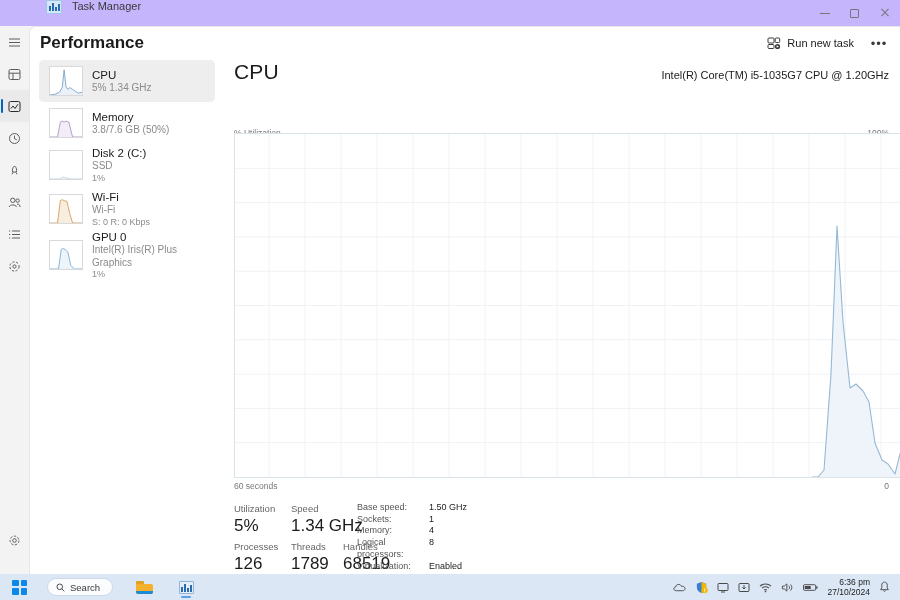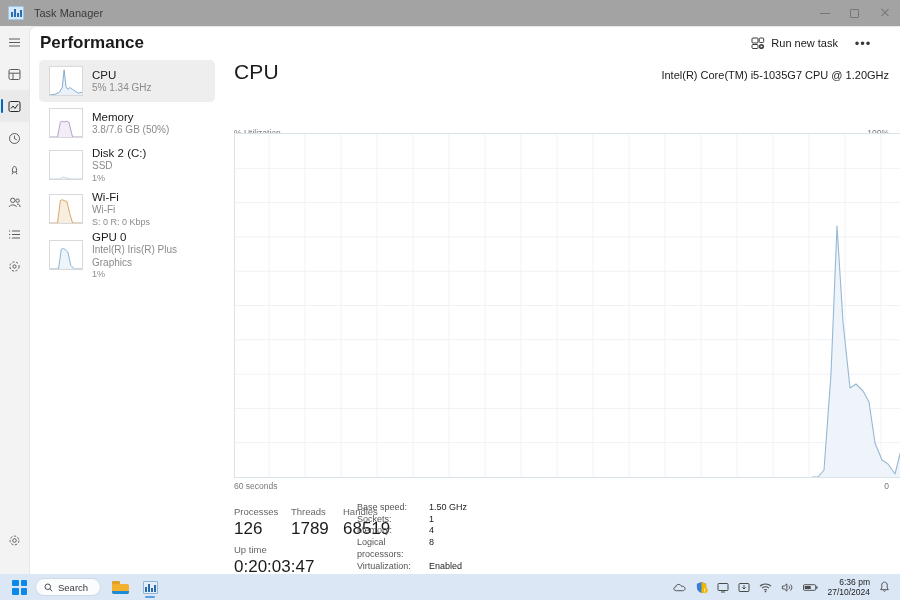--- a/index.html
+++ b/index.html
@@ -11,21 +11,21 @@
     color:#1b1b1b;
     -webkit-font-smoothing:antialiased;
   }
 
   
   #app { position:relative; width:900px; height:600px; background:#f3f3f3; }
 
   
   .titlebar {
     position:absolute; top:0; left:0; width:900px; height:26px;
-    background:#a3a3a3; display:flex; align-items:center;
+    background:#c4b5fd; display:flex; padding-left:38px;
   }
   .tb-icon {
     width:16px; height:14px; margin-left:8px; margin-right:10px;
     background:#d6e8f7; border:1px solid #9fc6e8; border-radius:1px;
     position:relative; overflow:hidden;
   }
   .tb-icon i { position:absolute; bottom:2px; width:2px; background:#2b6cb0; }
   .tb-icon i:nth-child(1){ left:2px; height:5px; }
   .tb-icon i:nth-child(2){ left:5px; height:8px; }
   .tb-icon i:nth-child(3){ left:8px; height:4px; }
@@ -66,21 +66,21 @@
   .shell {
     position:absolute; left:29px; top:26px; width:871px; height:548px;
     background:#ffffff; border-top-left-radius:7px;
     border-left:1px solid #e7e7e7; border-top:1px solid #e7e7e7;
   }
   .cmdbar {
     position:absolute; left:0; top:0; width:870px; height:32px;
     display:flex; align-items:center;
   }
   .cmd-title { margin-left:10px; font-size:17px; font-weight:bold; color:#1b1b1b; }
-  .cmd-right { margin-left:auto; display:flex; padding-right:24px; }
+  .cmd-right { margin-left:auto; display:flex; padding-right:8px; }
   .runtask {
     display:flex; align-items:center; gap:6px; padding:4px 8px; border-radius:4px;
     font-size:11px; color:#1b1b1b;
   }
   .ellipsis {
     width:26px; height:22px; display:flex; align-items:center; justify-content:center;
     border-radius:4px; color:#3a3a3a; font-size:13px; letter-spacing:1px; margin-left:4px;
   }
 
   
@@ -132,21 +132,21 @@
   .stats-right { position:absolute; left:123px; top:0; width:260px; }
   .kv { display:flex; line-height:11.7px; }
   .kvk { width:72px; font-size:9px; color:#555; }
   .kvv { font-size:9px; color:#1b1b1b; }
 
   
   .taskbar {
     position:absolute; left:0; bottom:0; width:900px; height:26px;
     background:#dbe7f5; display:flex; align-items:center;
   }
-  .tb-left { display:flex; align-items:center; gap:8px; margin-left:12px; }
+  .tb-left { display:flex; align-items:center; gap:20px; margin-left:12px; }
   .winlogo { width:15px; height:15px; display:grid; grid-template-columns:1fr 1fr; grid-template-rows:1fr 1fr; gap:2px; }
   .winlogo span { background:#0c88e8; border-radius:1px; }
   .searchpill {
     display:flex; align-items:center; gap:5px; height:18px; padding:0 12px 0 8px;
     background:#fbfcfe; border:1px solid #cfd9e6; border-radius:10px; font-size:9.5px; color:#3a3a3a;
   }
   .tb-app { width:22px; height:22px; display:flex; align-items:center; justify-content:center; position:relative; }
   .tb-app.active:after {
     content:""; position:absolute; bottom:0px; left:6px; width:10px; height:2px;
     background:#5a9fe0; border-radius:1px;
@@ -410,20 +410,30 @@
         </svg>
       </div>
 
       <div class="axis-bot" style="position:absolute; left:0; top:420px; width:695px;">
         <div class="axis-lab-b">60 seconds</div>
         <div class="axis-min-b">0</div>
       </div>
 
       <div class="stats">
         <div class="stats-left">
+          <div class="srow">
+            <div class="sblock" style="width:57px;">
+              <div class="sl">Utilization</div>
+              <div class="sv">5%</div>
+            </div>
+            <div class="sblock">
+              <div class="sl">Speed</div>
+              <div class="sv">1.34 GHz</div>
+            </div>
+          </div>
           <div class="srow" style="margin-top:3px;">
             <div class="sblock" style="width:57px;">
               <div class="sl">Processes</div>
               <div class="sv">126</div>
             </div>
             <div class="sblock" style="width:52px;">
               <div class="sl">Threads</div>
               <div class="sv">1789</div>
             </div>
             <div class="sblock">

